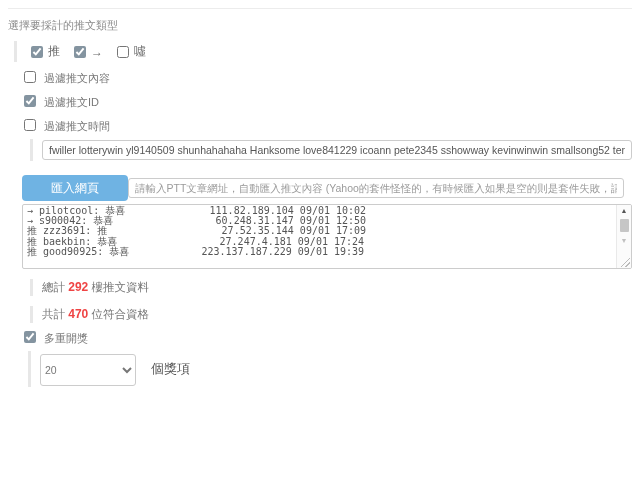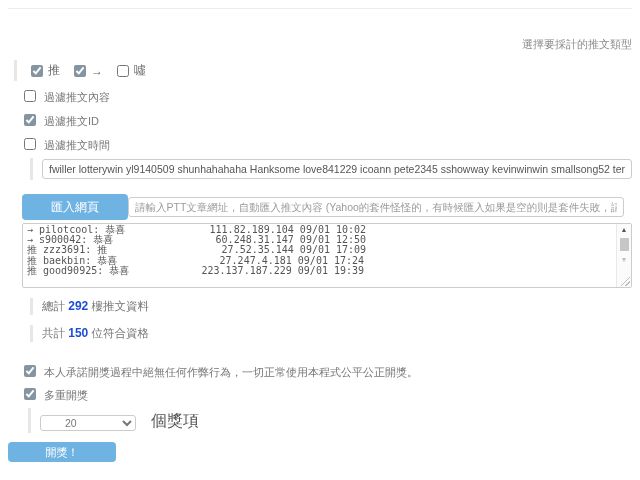--- a/index.html
+++ b/index.html
@@ -7,21 +7,21 @@
   body {
     width:640px; height:480px; overflow:hidden;
     background:#fff; color:#777;
     font-family:"Liberation Sans","DejaVu Sans",sans-serif;
     font-size:11px;
   }
   .page { padding:0 8px; }
   .hr { border:0; border-top:1px solid #ececec; margin:0; }
   .hr.top { margin-top:8px; }
 
-  .section-title { margin-top:28px; color:#8a8a8a;text-align:right; }
+  .section-title { margin-top:9px; color:#8a8a8a; }
 
   input[type="checkbox"] {
     width:12px; height:12px; margin:0 5px 0 0; vertical-align:-2px;
     accent-color:#8494a0;
   }
   .chk-row { margin-top:9px; margin-left:2px; color:#777;padding-left:14px; }
   .chk-row label { vertical-align:middle; }
 
   .type-row {
     margin:8px 0 0 6px; padding:2px 0 2px 14px;
@@ -78,35 +78,34 @@
       linear-gradient(135deg, transparent 45%, #bbb 45%, #bbb 55%, transparent 55%),
       linear-gradient(135deg, transparent 70%, #bbb 70%, #bbb 80%, transparent 80%);
   }
 
   .stat-row {
     margin-left:22px; padding:1px 0 1px 9px; border-left:3px solid #e7e7e7;
     color:#777; font-size:11.5px;
   }
   .stat-row.first { margin-top:10px; }
   .stat-row + .stat-row { margin-top:10px; }
-  .stat-row b { color:#1d4ed8; font-size:12px; }
+  .stat-row b { color:#ef4444; font-size:12px; }
 
   .promise-row { margin-top:23px; }
   .multi-row { margin-top:8px; }
 
   .prize-block {
     margin-left:20px; padding:3px 0 1px 9px; border-left:3px solid #e7e7e7; margin-top:5px;
   }
   select.prize-select {
-    width:96px; height:16px; border:1px solid #ccc; border-radius:3px;
+    width:96px; height:32px; border:1px solid #ccc; border-radius:3px;
     color:#777; font-size:10.5px; background:#fff;
     font-family:"Liberation Sans","DejaVu Sans",sans-serif;
-    padding-left:20px;
-  }
-  .prize-suffix { margin-left:12px; color:#555; font-size:16px; vertical-align:1px; }
+  }
+  .prize-suffix { margin-left:12px; color:#555; font-size:13px; vertical-align:1px; }
   .prize-hint { margin-top:7px; color:#999; font-size:12px; }
 
   .btn.draw { margin-top:9px; width:108px; height:20px; font-size:11px; }
 </style>
 </head>
 <body>
 
 <div class="page">
 
   <hr class="hr top">
@@ -166,41 +165,36 @@
       <span class="spacer"></span>
     </div>
     <div class="grip"></div>
   </div>
 
   <div class="stat-row first">
     <span>總計 </span><b>292</b><span> 樓推文資料</span>
   </div>
 
   <div class="stat-row">
-    <span>共計 </span><b>150</b><span> 位符合資格</span>
-  </div>
-
-  <div class="chk-row promise-row">
-    <input type="checkbox" checked="" style="">
-    <label>本人承諾開獎過程中絕無任何作弊行為，一切正常使用本程式公平公正開獎。</label>
-  </div>
+    <span>共計 </span><b>470</b><span> 位符合資格</span>
+  </div>
+
 
   <div class="chk-row multi-row">
     <input type="checkbox" checked="" style="">
     <label>多重開獎</label>
   </div>
 
   <div class="prize-block">
     <select class="prize-select">
       <option>20</option>
     </select>
     <span class="prize-suffix">個獎項</span>
   </div>
 
-  <button class="btn draw">開獎！</button>
 
   
 
   
 
   
 
 </div>
 
 </body></html>

